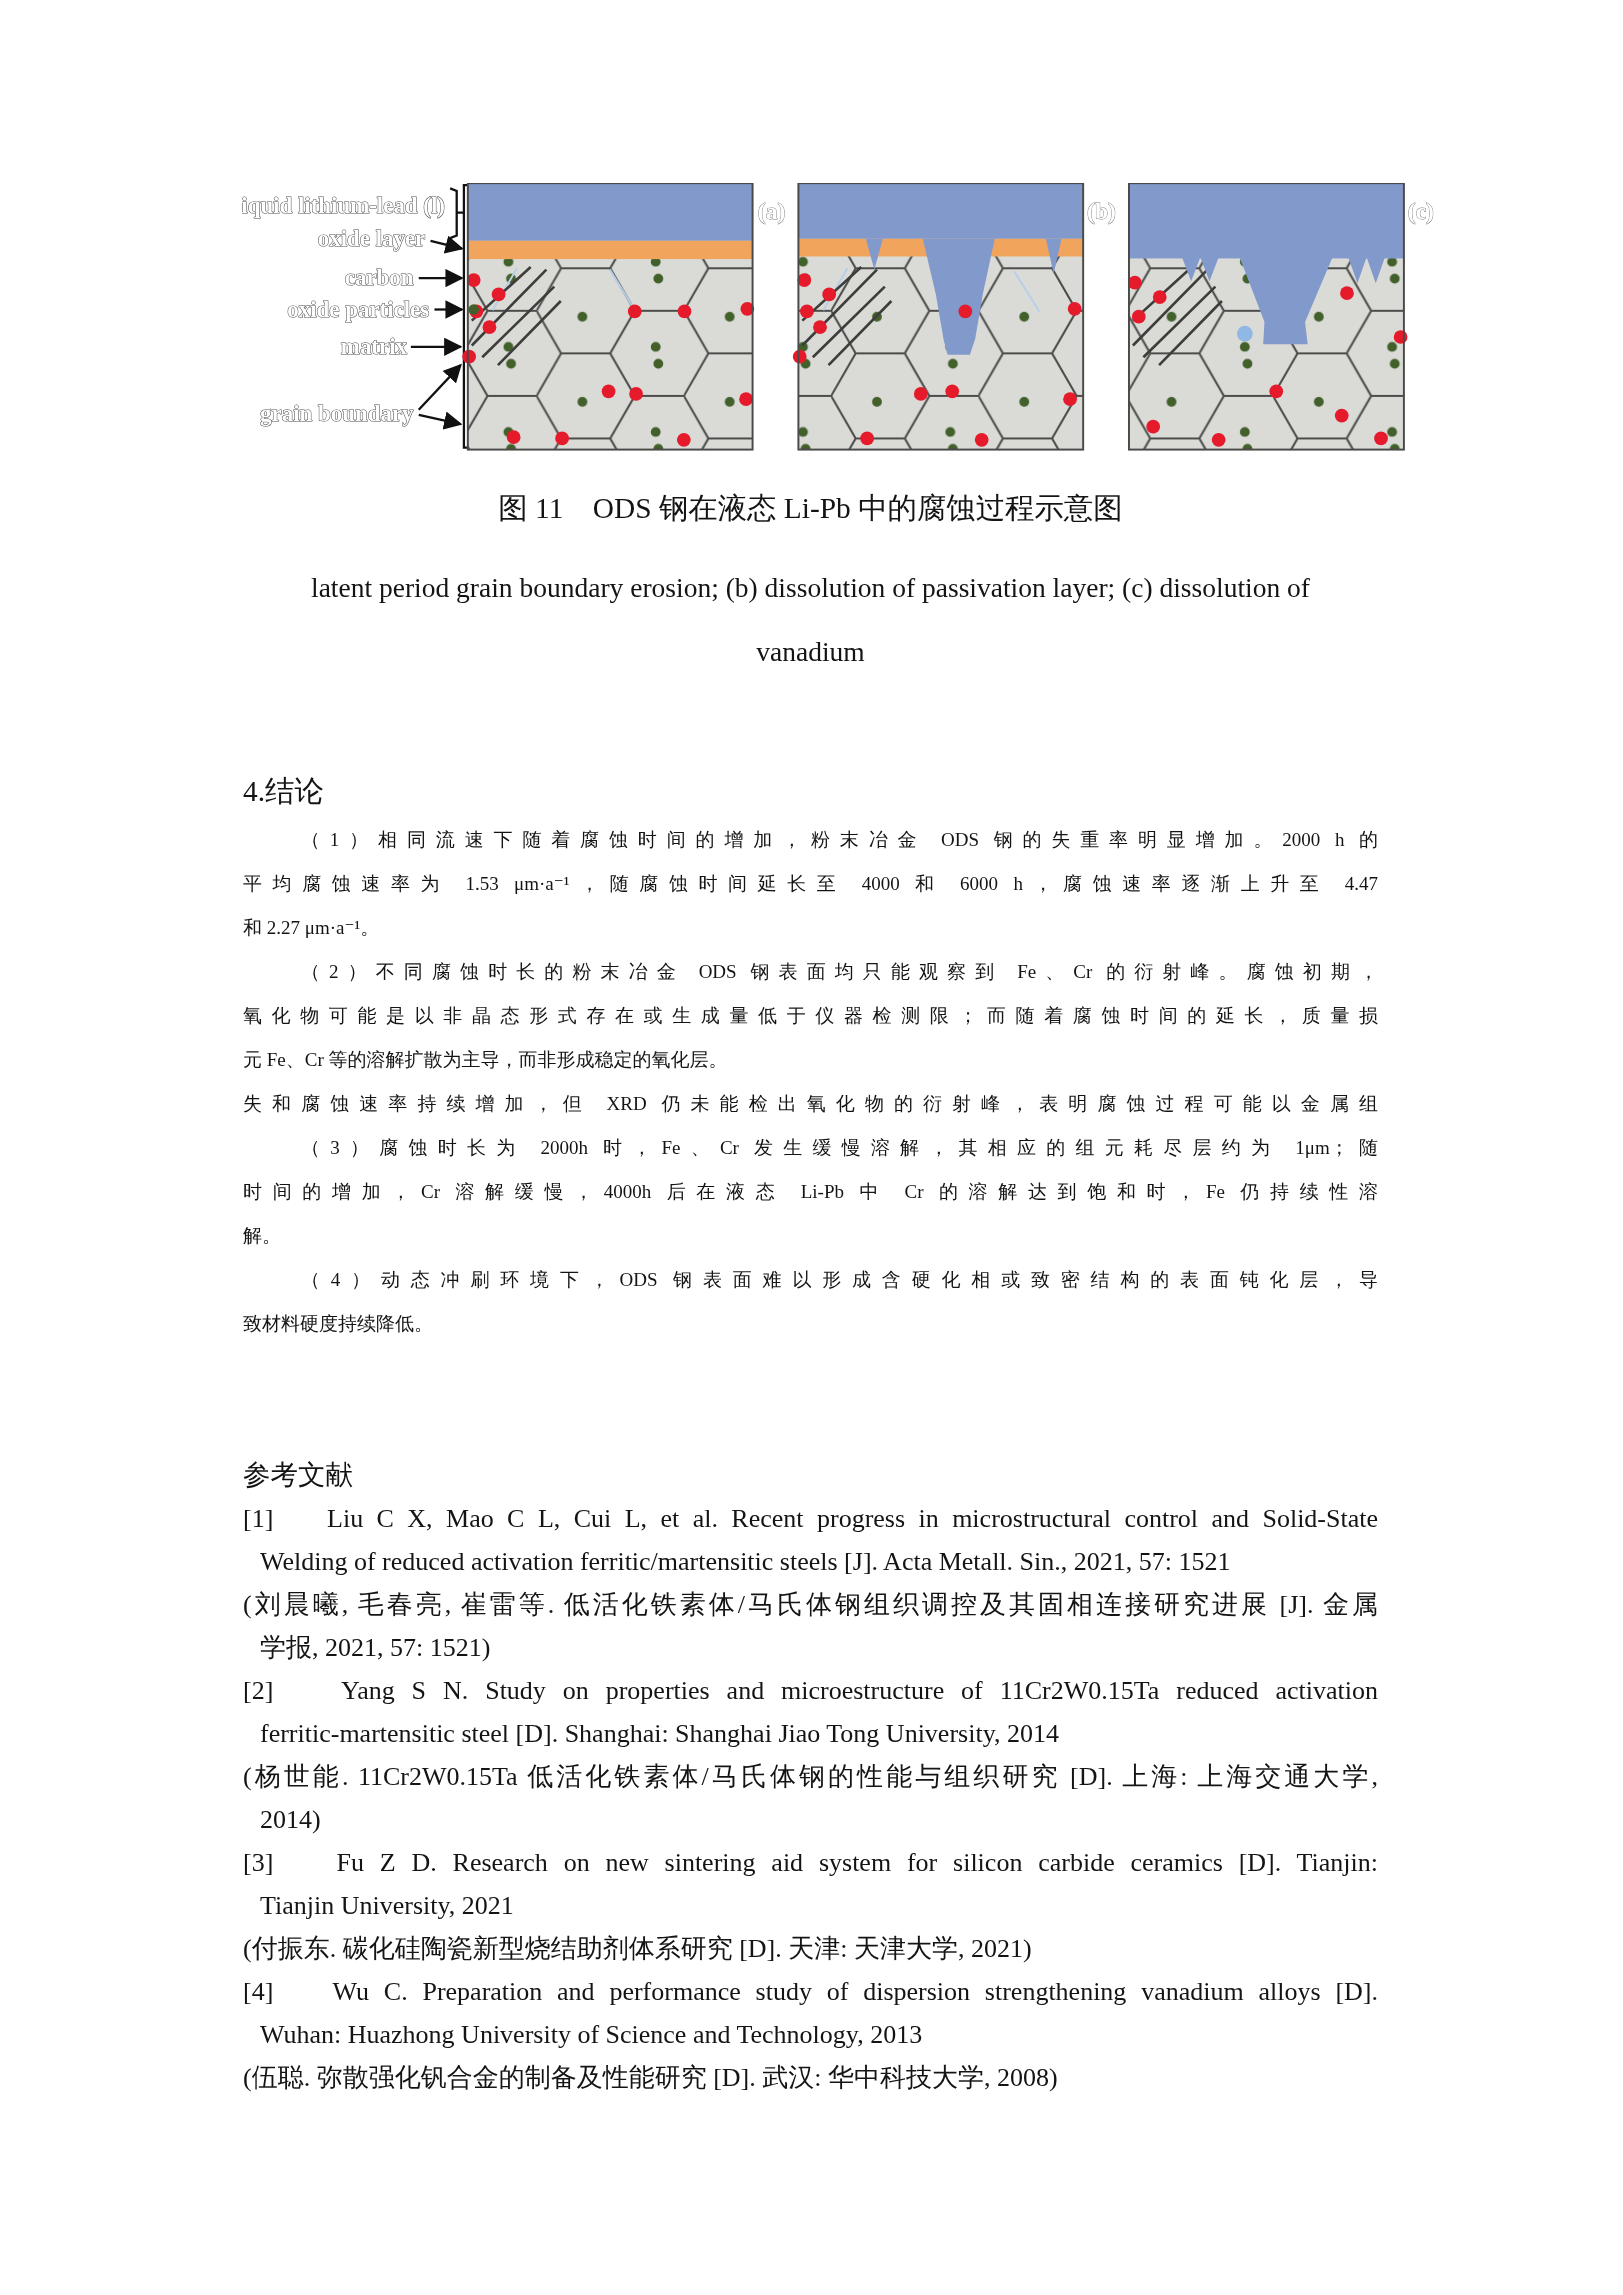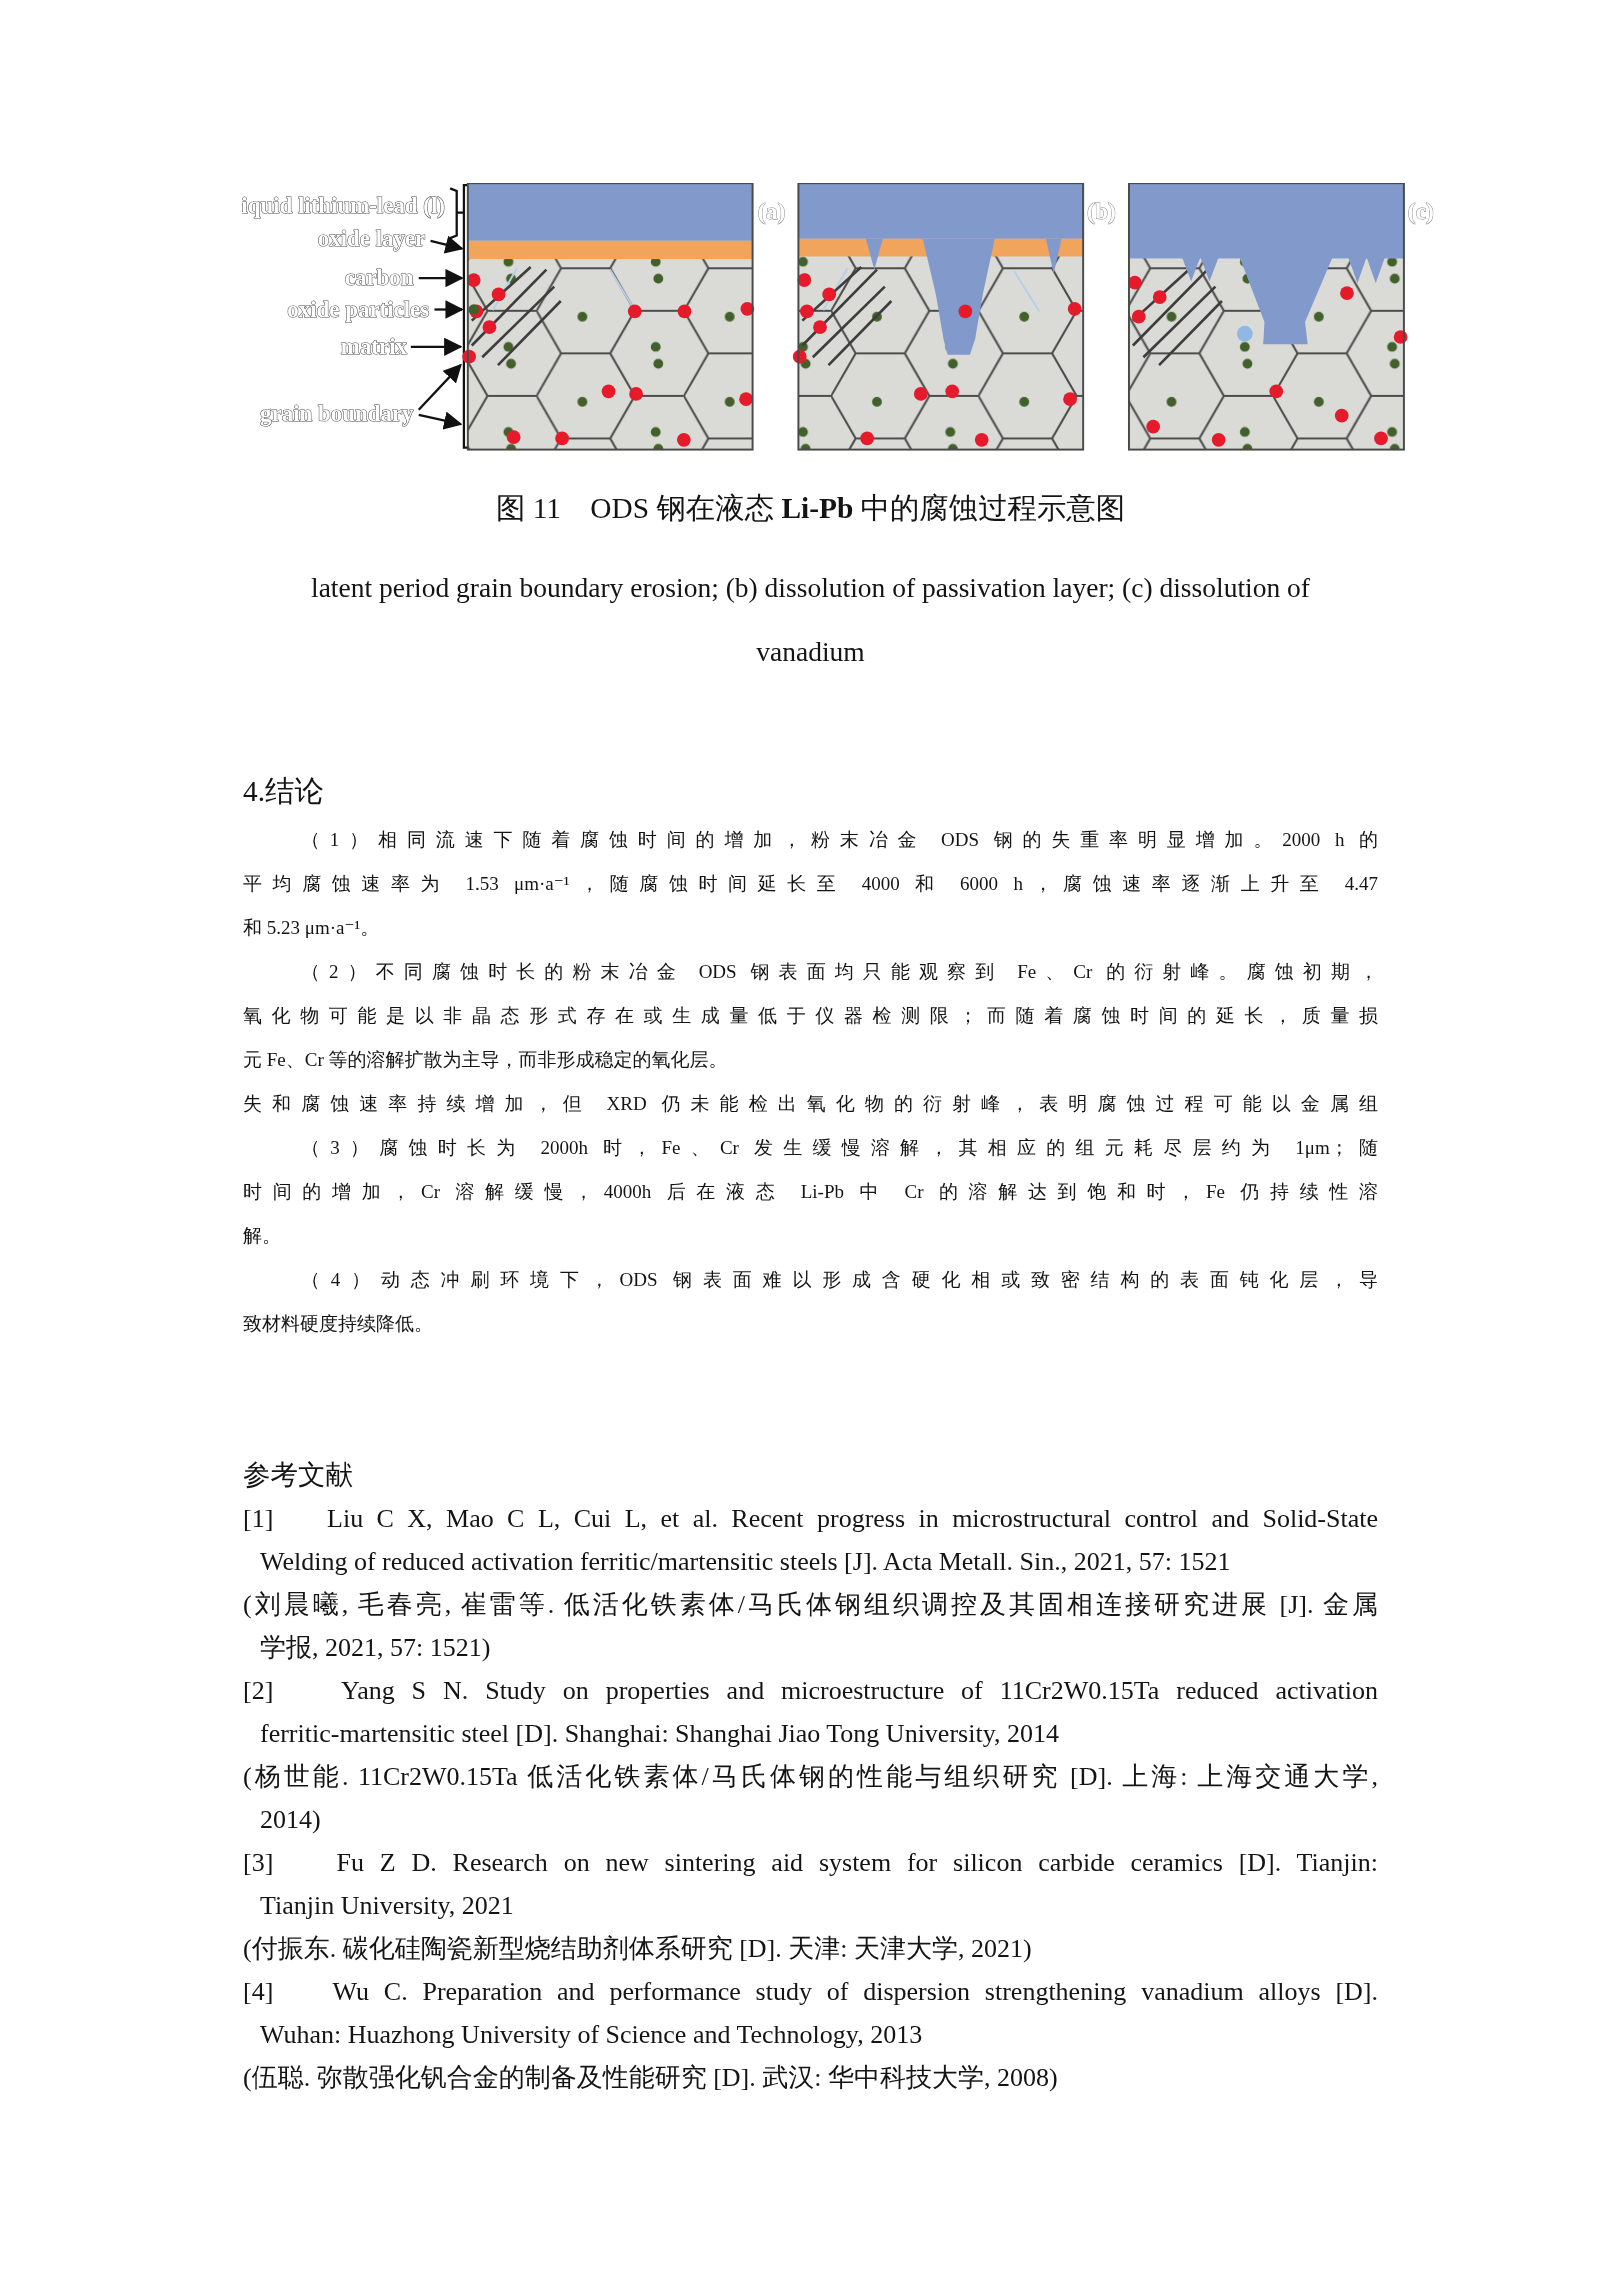--- a/index.html
+++ b/index.html
@@ -28,21 +28,21 @@
   .slabel{font-family:"Liberation Serif","DejaVu Serif",serif;font-weight:bold;font-size:35px;
           fill:#ffffff;stroke:#4a4a4a;stroke-width:1.6px;paint-order:stroke;text-anchor:end;}
   .plabel{font-family:"Liberation Serif","DejaVu Serif",serif;font-weight:bold;font-size:36px;
           fill:#ffffff;stroke:#7a7a7a;stroke-width:1.3px;paint-order:stroke;}
   
   .block{position:absolute;left:243px;width:1135px;}
   .ln{white-space:nowrap;}
   .j{text-align:justify;text-align-last:justify;}
   .ctr{text-align:center;text-align-last:center;}
   .cap-cn{top:489px;font-size:29.4px;line-height:38px;}
-  .cap-cn b{font-weight:bold;text-align:center;}
+  .cap-cn b{font-weight:normal;text-align:center;}
   .cap-en{top:556px;font-size:27.5px;line-height:64px;}
   .concl-h{top:773px;font-size:29.4px;line-height:37px;}
   .concl{top:818px;font-size:19px;line-height:44px;}
   .refs-h{top:1457px;font-size:27.5px;line-height:35px;}
   .refs{top:1497px;font-size:26px;line-height:43px;}
   .ind{text-indent:58px;}
   .ind2{text-indent:17px;}
 </style>
 </head>
 <body>
@@ -167,21 +167,21 @@
   <div class="block cap-en">
     <div class="ln ctr">latent period grain boundary erosion; (b) dissolution of passivation layer; (c) dissolution of</div>
     <div class="ln ctr">vanadium</div>
   </div>
 
   <div class="block concl-h ln">4.结论</div>
 
   <div class="block concl">
     <div class="ln j ind">（1）相同流速下随着腐蚀时间的增加，粉末冶金 ODS 钢的失重率明显增加。2000 h 的</div>
     <div class="ln j">平均腐蚀速率为 1.53 μm·a⁻¹，随腐蚀时间延长至 4000 和 6000 h，腐蚀速率逐渐上升至 4.47</div>
-    <div class="ln">和 5.23 μm·a⁻¹。</div>
+    <div class="ln">和 2.27 μm·a⁻¹。</div>
     <div class="ln j ind">（2）不同腐蚀时长的粉末冶金 ODS 钢表面均只能观察到 Fe、Cr 的衍射峰。腐蚀初期，</div>
     <div class="ln j">氧化物可能是以非晶态形式存在或生成量低于仪器检测限；而随着腐蚀时间的延长，质量损</div>
     <div class="ln">元 Fe、Cr 等的溶解扩散为主导，而非形成稳定的氧化层。</div>
     <div class="ln j">失和腐蚀速率持续增加，但 XRD 仍未能检出氧化物的衍射峰，表明腐蚀过程可能以金属组</div>
     <div class="ln j ind">（3）腐蚀时长为 2000h 时，Fe、Cr 发生缓慢溶解，其相应的组元耗尽层约为 1μm；随</div>
     <div class="ln j">时间的增加，Cr 溶解缓慢，4000h 后在液态 Li-Pb 中 Cr 的溶解达到饱和时，Fe 仍持续性溶</div>
     <div class="ln">解。</div>
     <div class="ln j ind">（4）动态冲刷环境下，ODS 钢表面难以形成含硬化相或致密结构的表面钝化层，导</div>
     <div class="ln">致材料硬度持续降低。</div>
   </div>

